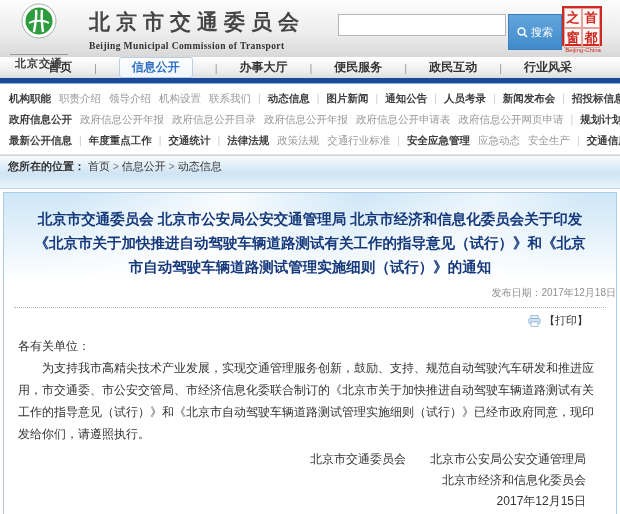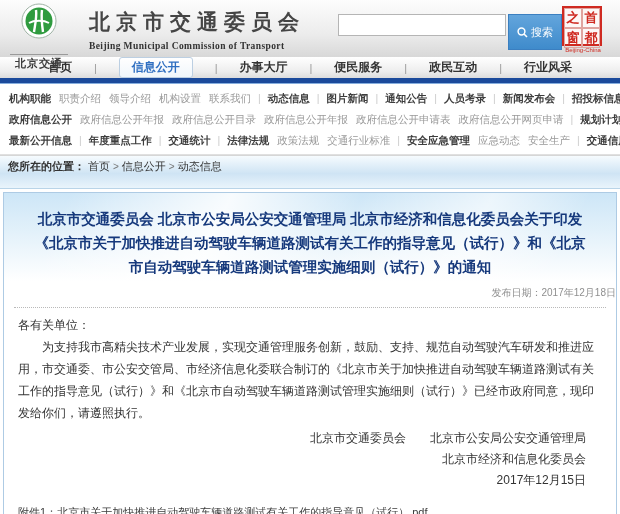--- a/index.html
+++ b/index.html
@@ -143,20 +143,30 @@
   <div class="breadcrumb">
     <span class="bc-label">您所在的位置：</span><span><a class="bc-item">首页</a><span class="bc-sep">&gt;</span><a class="bc-item">信息公开</a><span class="bc-sep">&gt;</span><a class="bc-item">动态信息</a></span>
   </div>
 
   <div class="content-box">
     <div class="article-title">北京市交通委员会 北京市公安局公安交通管理局 北京市经济和信息化委员会关于印发《北京市关于加快推进自动驾驶车辆道路测试有关工作的指导意见（试行）》和《北京市自动驾驶车辆道路测试管理实施细则（试行）》的通知</div>
     <div class="date-line">
       <span>发布日期：</span><span>2017年12月18日</span>
     </div>
     <div class="dotted-sep"></div>
+    <div class="print-row">
+      <span class="print-btn">
+        <svg width="13" height="12" viewBox="0 0 13 12">
+          <rect x="3" y="0.5" width="7" height="3" fill="#eaf2f9" stroke="#8fb3d2" stroke-width="0.8"></rect>
+          <rect x="0.8" y="3.5" width="11.4" height="5" rx="1" fill="#cfe2f1" stroke="#8fb3d2" stroke-width="0.8"></rect>
+          <rect x="3" y="7" width="7" height="4.4" fill="#ffffff" stroke="#8fb3d2" stroke-width="0.8"></rect>
+        </svg>
+        <span>【打印】</span>
+      </span>
+    </div>
     <div class="article-body">
       <div class="salutation">各有关单位：</div>
       <div class="body-para">为支持我市高精尖技术产业发展，实现交通管理服务创新，鼓励、支持、规范自动驾驶汽车研发和推进应用，市交通委、市公安交管局、市经济信息化委联合制订的《北京市关于加快推进自动驾驶车辆道路测试有关工作的指导意见（试行）》和《北京市自动驾驶车辆道路测试管理实施细则（试行）》已经市政府同意，现印发给你们，请遵照执行。</div>
     </div>
     <div class="signature-block">
         <div class="sig-line">北京市交通委员会　　北京市公安局公安交通管理局</div>
         <div class="sig-line">北京市经济和信息化委员会</div>
         <div class="sig-line">2017年12月15日</div>
       </div>
     <div class="attachments">

